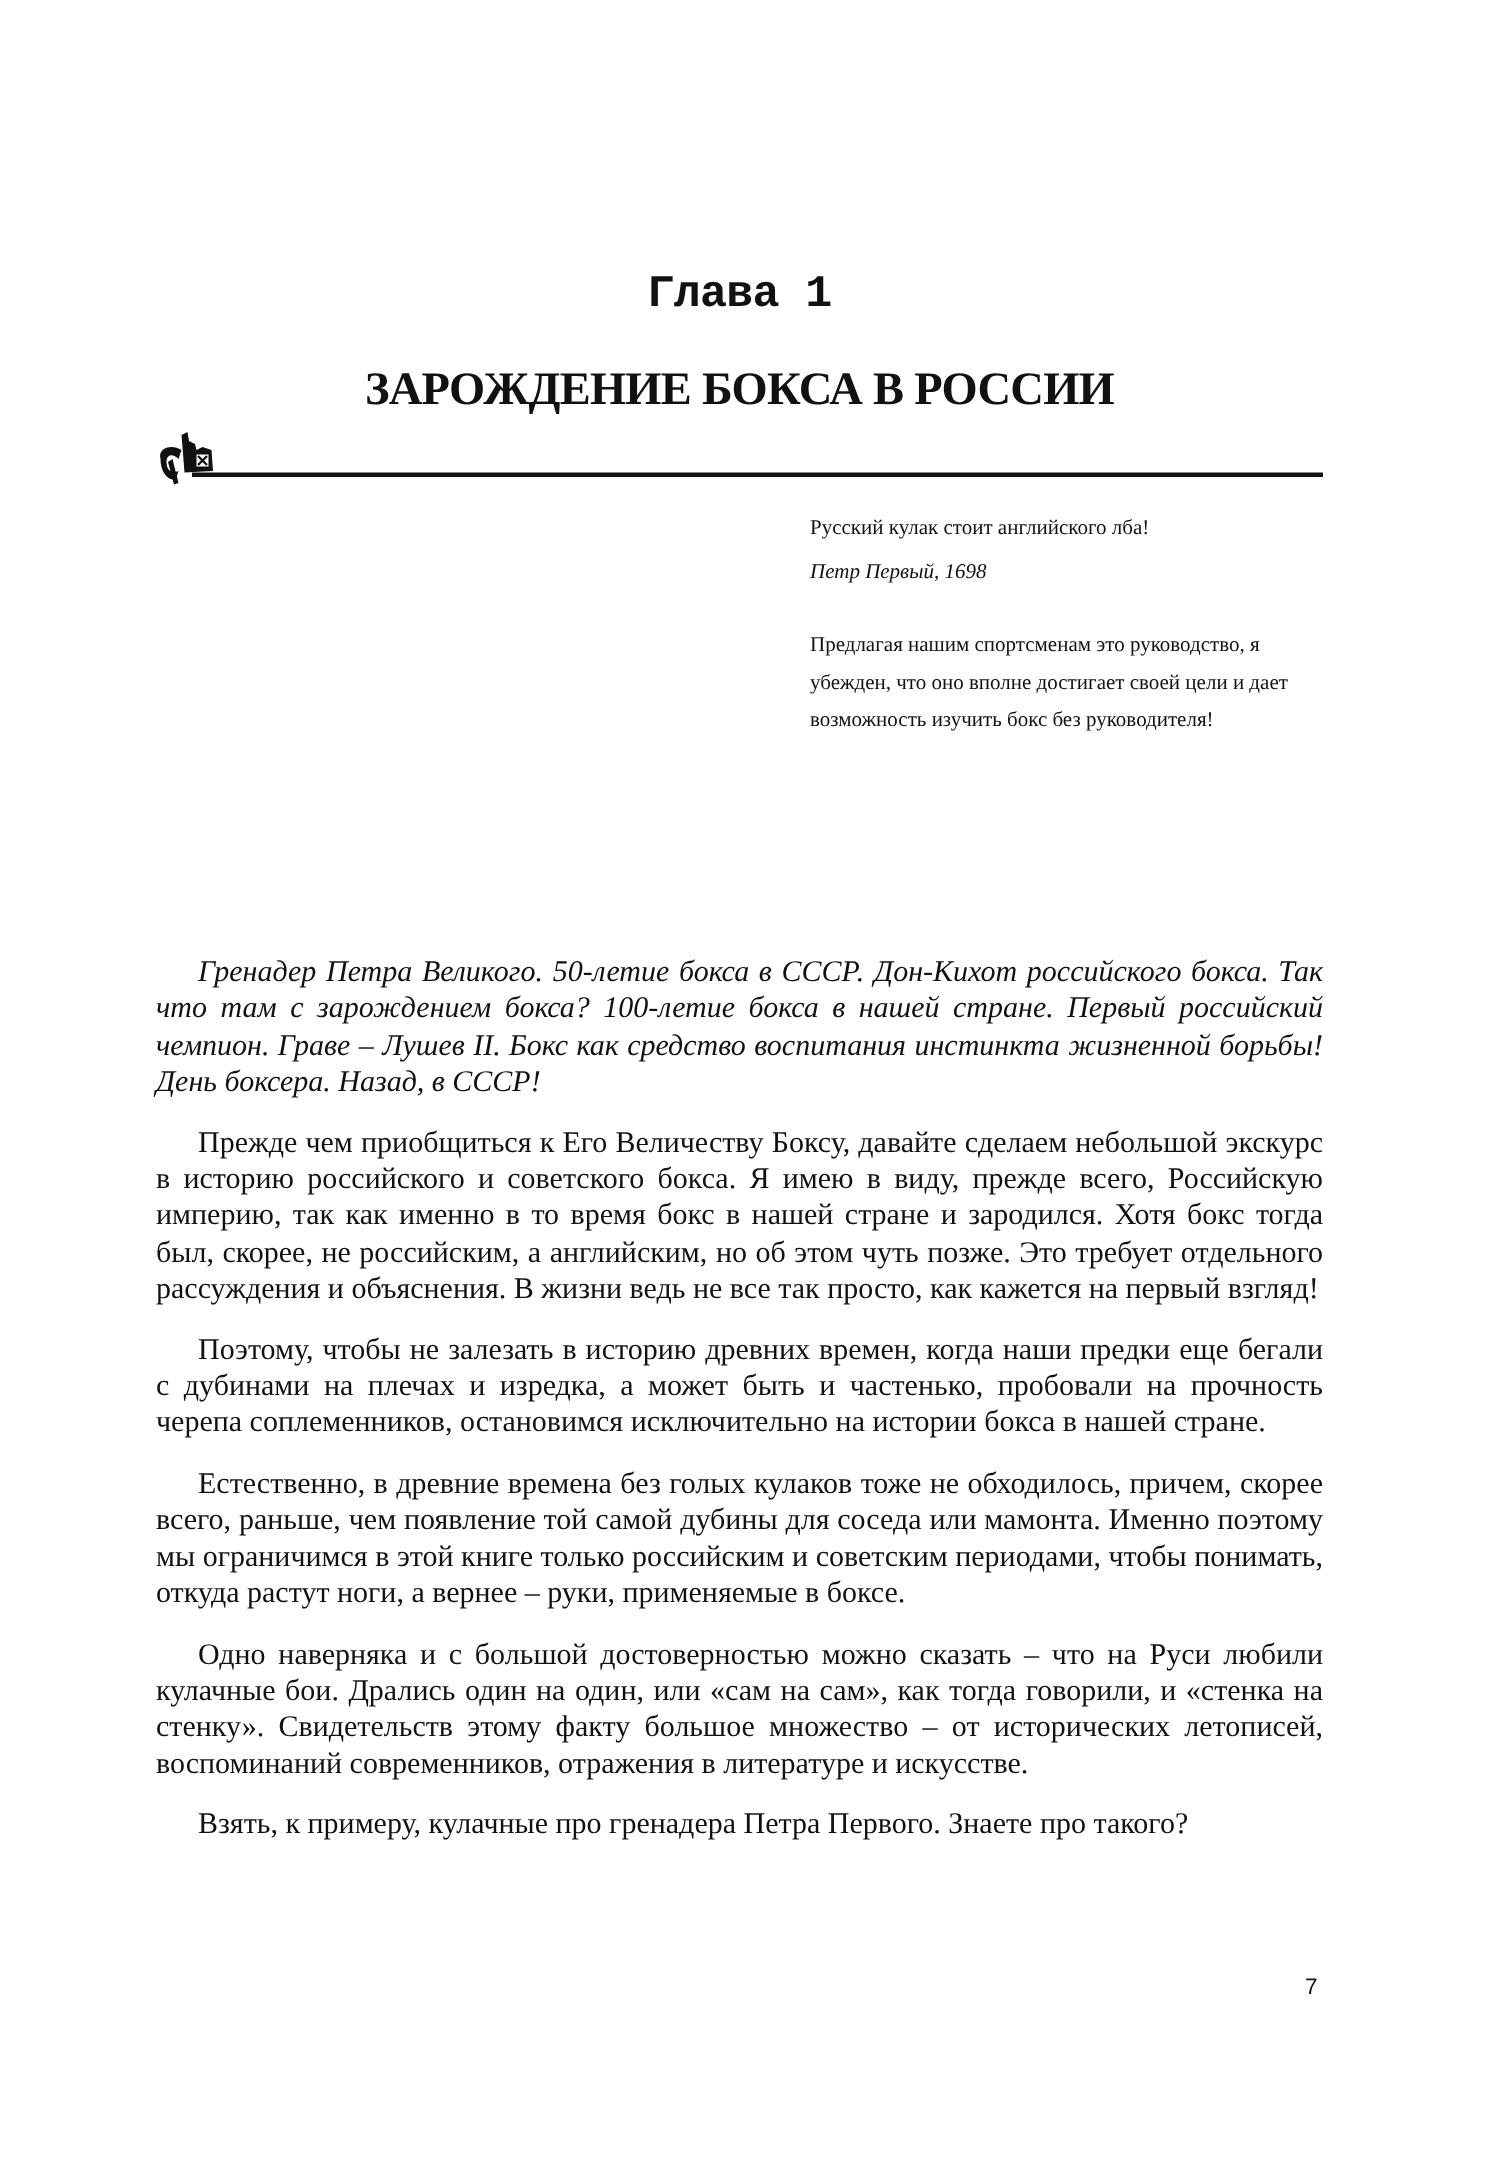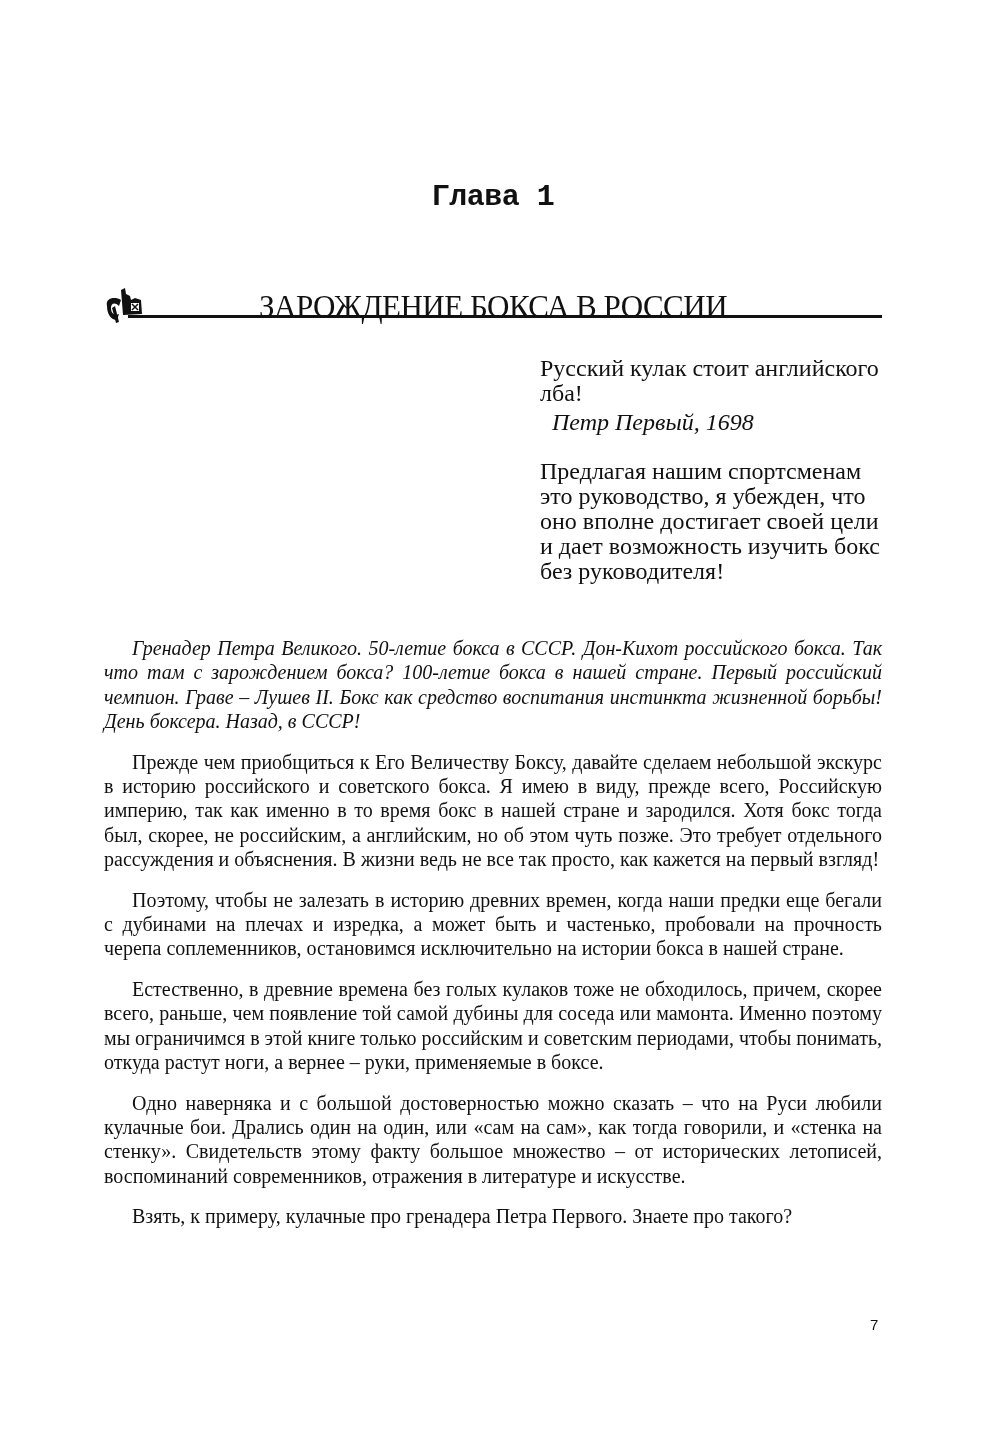--- a/index.html
+++ b/index.html
@@ -1,26 +1,26 @@
 <!DOCTYPE html>
 <html><head>
 <meta charset="utf-8">
 <style>
   html, body { margin: 0; padding: 0; background: #ffffff; }
   body { width: 1000px; height: 1441px; position: relative; overflow: hidden;
          font-family: "Liberation Serif", "DejaVu Serif", serif; color: #111; }
   .chapter-num { position: absolute; top: 180px; left: 0; width: 986px; text-align: center;
                  font-size: 30px; font-weight: bold; letter-spacing: -0.5px; font-family: Liberation Mono, monospace; }
   .chapter-title { position: absolute; top: 241px; left: 0; width: 986px; text-align: center;
-                   font-size: 31px; font-weight: normal; letter-spacing: -0.5px; margin-top: 48px; }
+                   font-size: 31px; font-weight: bold; letter-spacing: -0.5px; }
   .ornament { position: absolute; left: 101px; top: 286px; width: 50px; height: 40px; }
   .rule { position: absolute; left: 128px; top: 315px; width: 754px; height: 3px; background: #111; }
-  .epigraph { position: absolute; left: 540px; top: 356px; width: 345px; font-size: 24px; line-height: 25px; }
+  .epigraph { position: absolute; left: 540px; top: 340px; width: 345px; font-size: 14px; line-height: 25px; }
   .epigraph .quote { margin: 0; }
-  .epigraph .author { font-style: italic; margin: 4px 0 0 12px; }
+  .epigraph .author { font-style: italic; margin: 4px 0 0 0; }
   .epigraph .block { margin-bottom: 24px; }
   .main { position: absolute; left: 104px; top: 620px; width: 778px; font-size: 20px; line-height: 24.4px; }
   .main p { margin: 16px 0 11px 0; text-indent: 28px; text-align: justify; }
   .main p.intro { font-style: italic; }
   .page-number { position: absolute; left: 870px; top: 1316px; font-family: "Liberation Sans", sans-serif; font-size: 15px; }
 </style>
 </head>
 <body>
 
 <div class="chapter-num">Глава 1</div>

